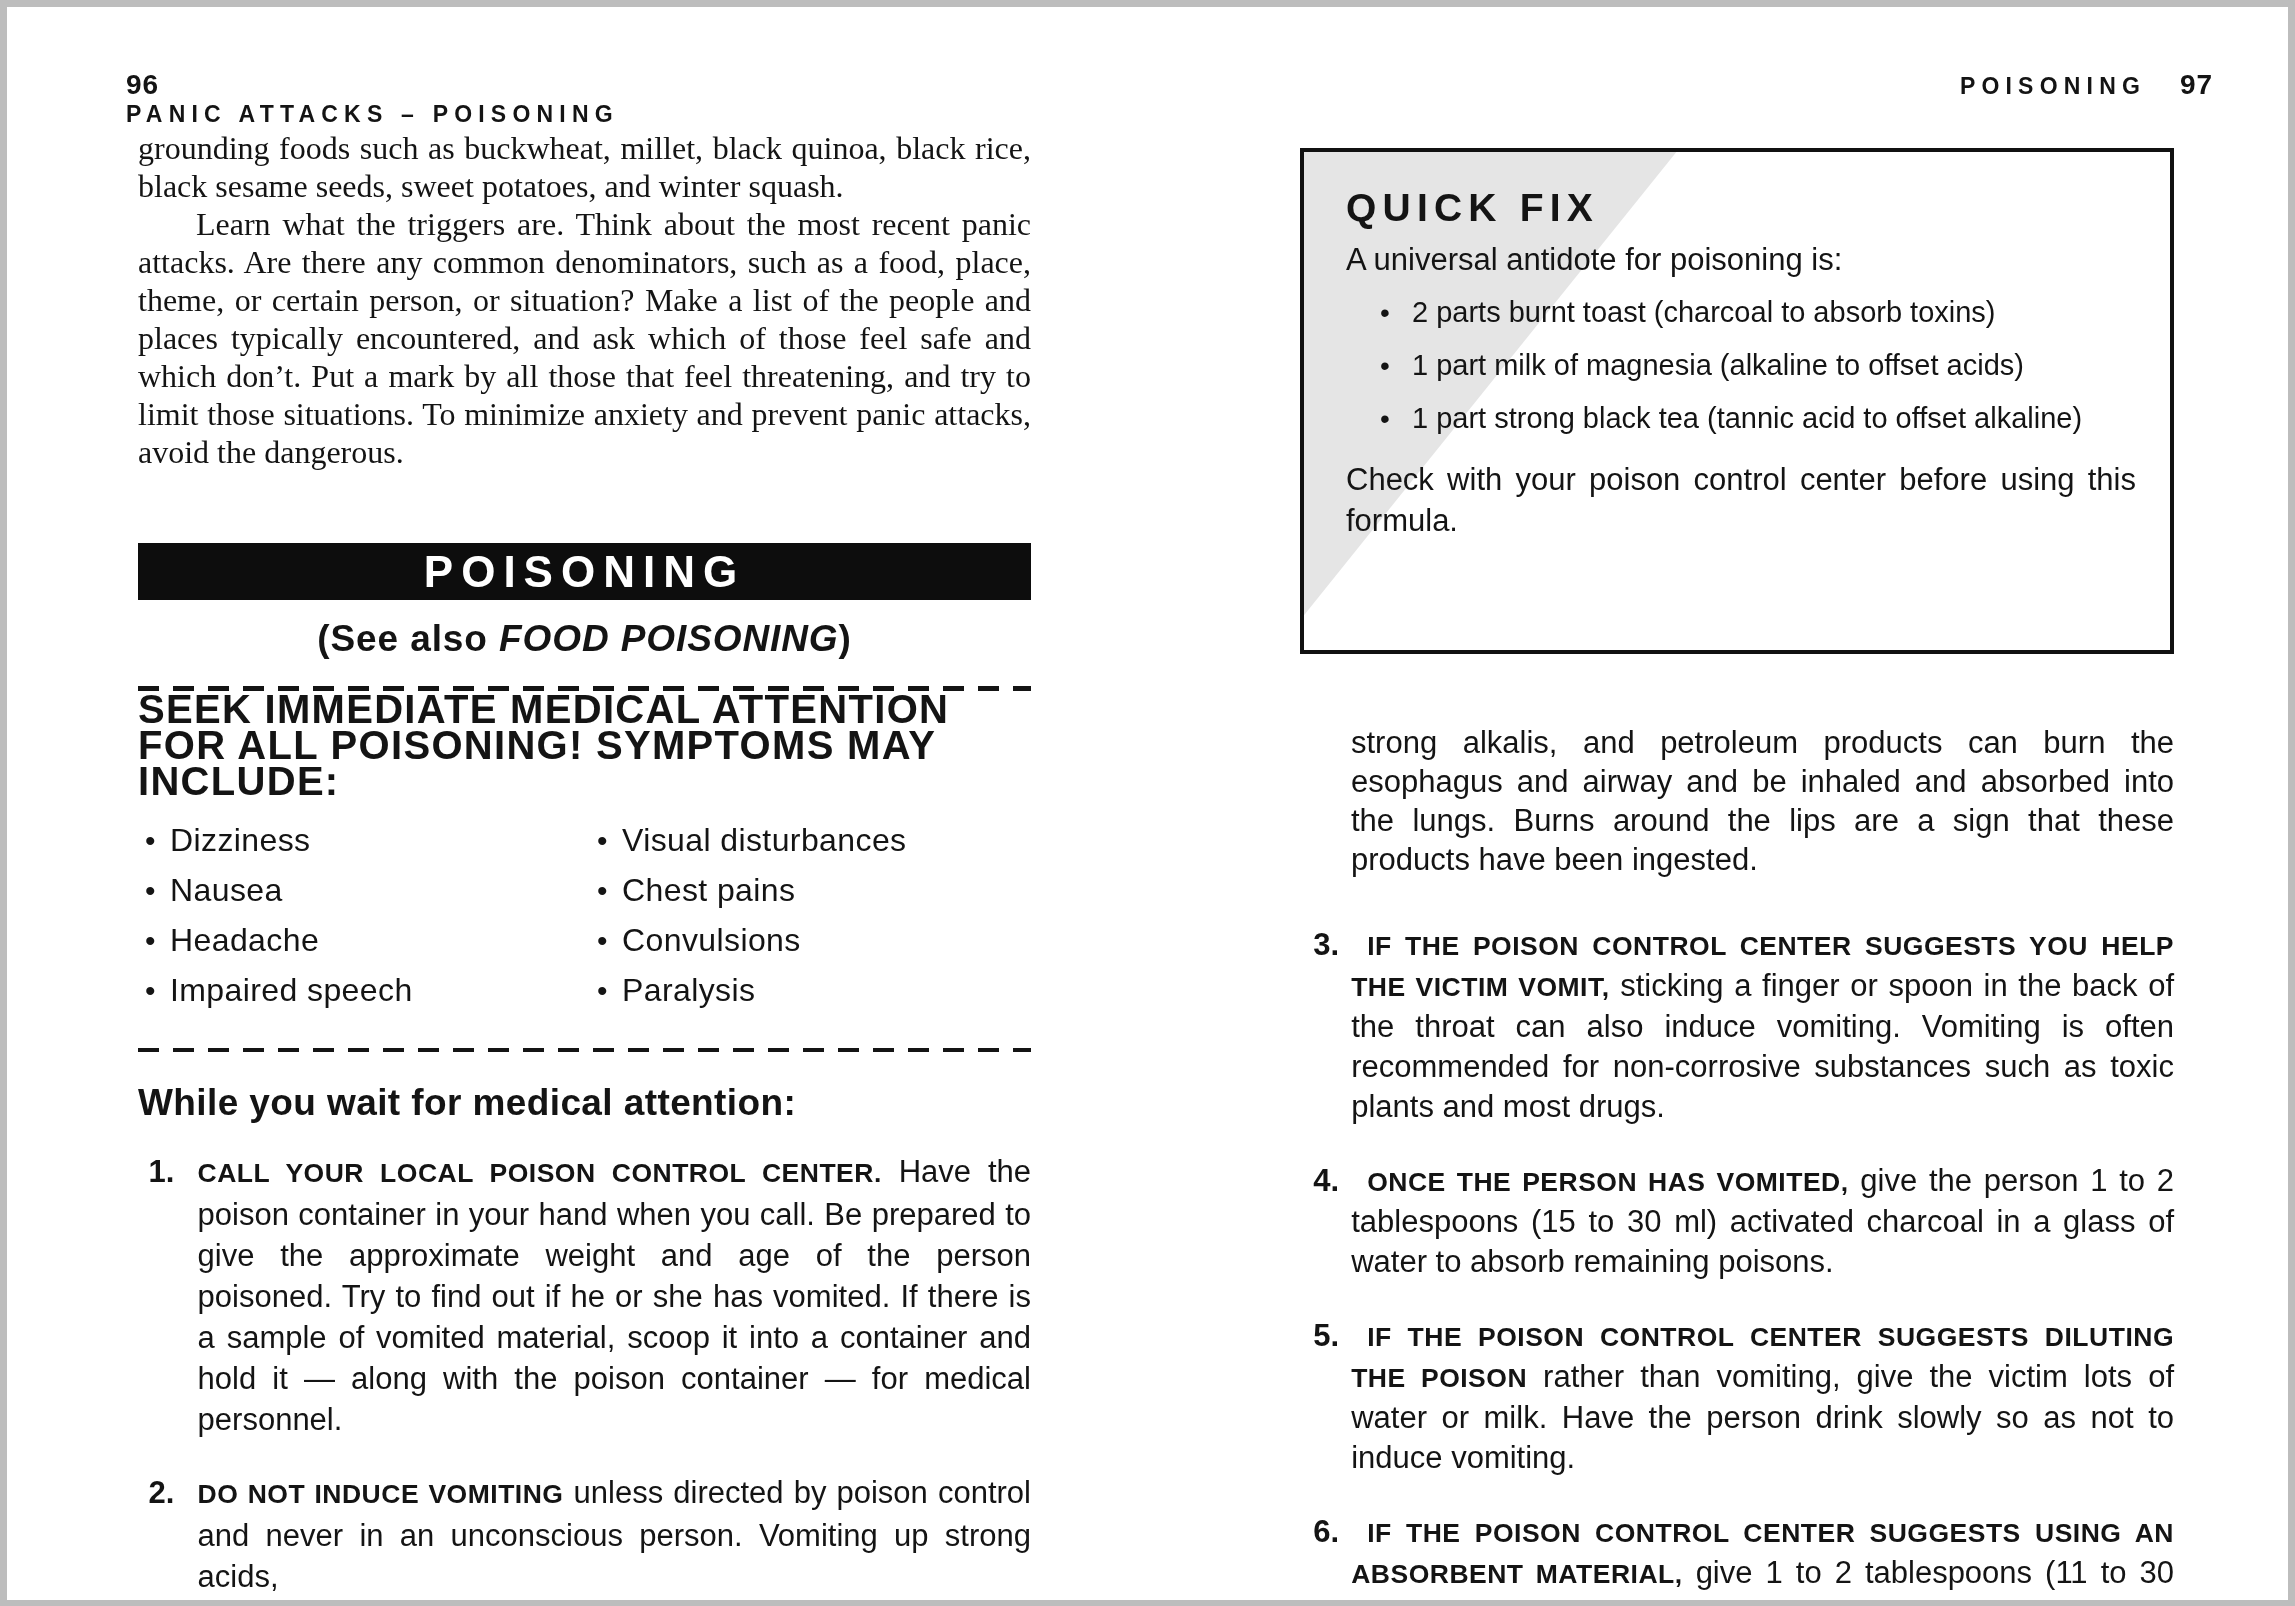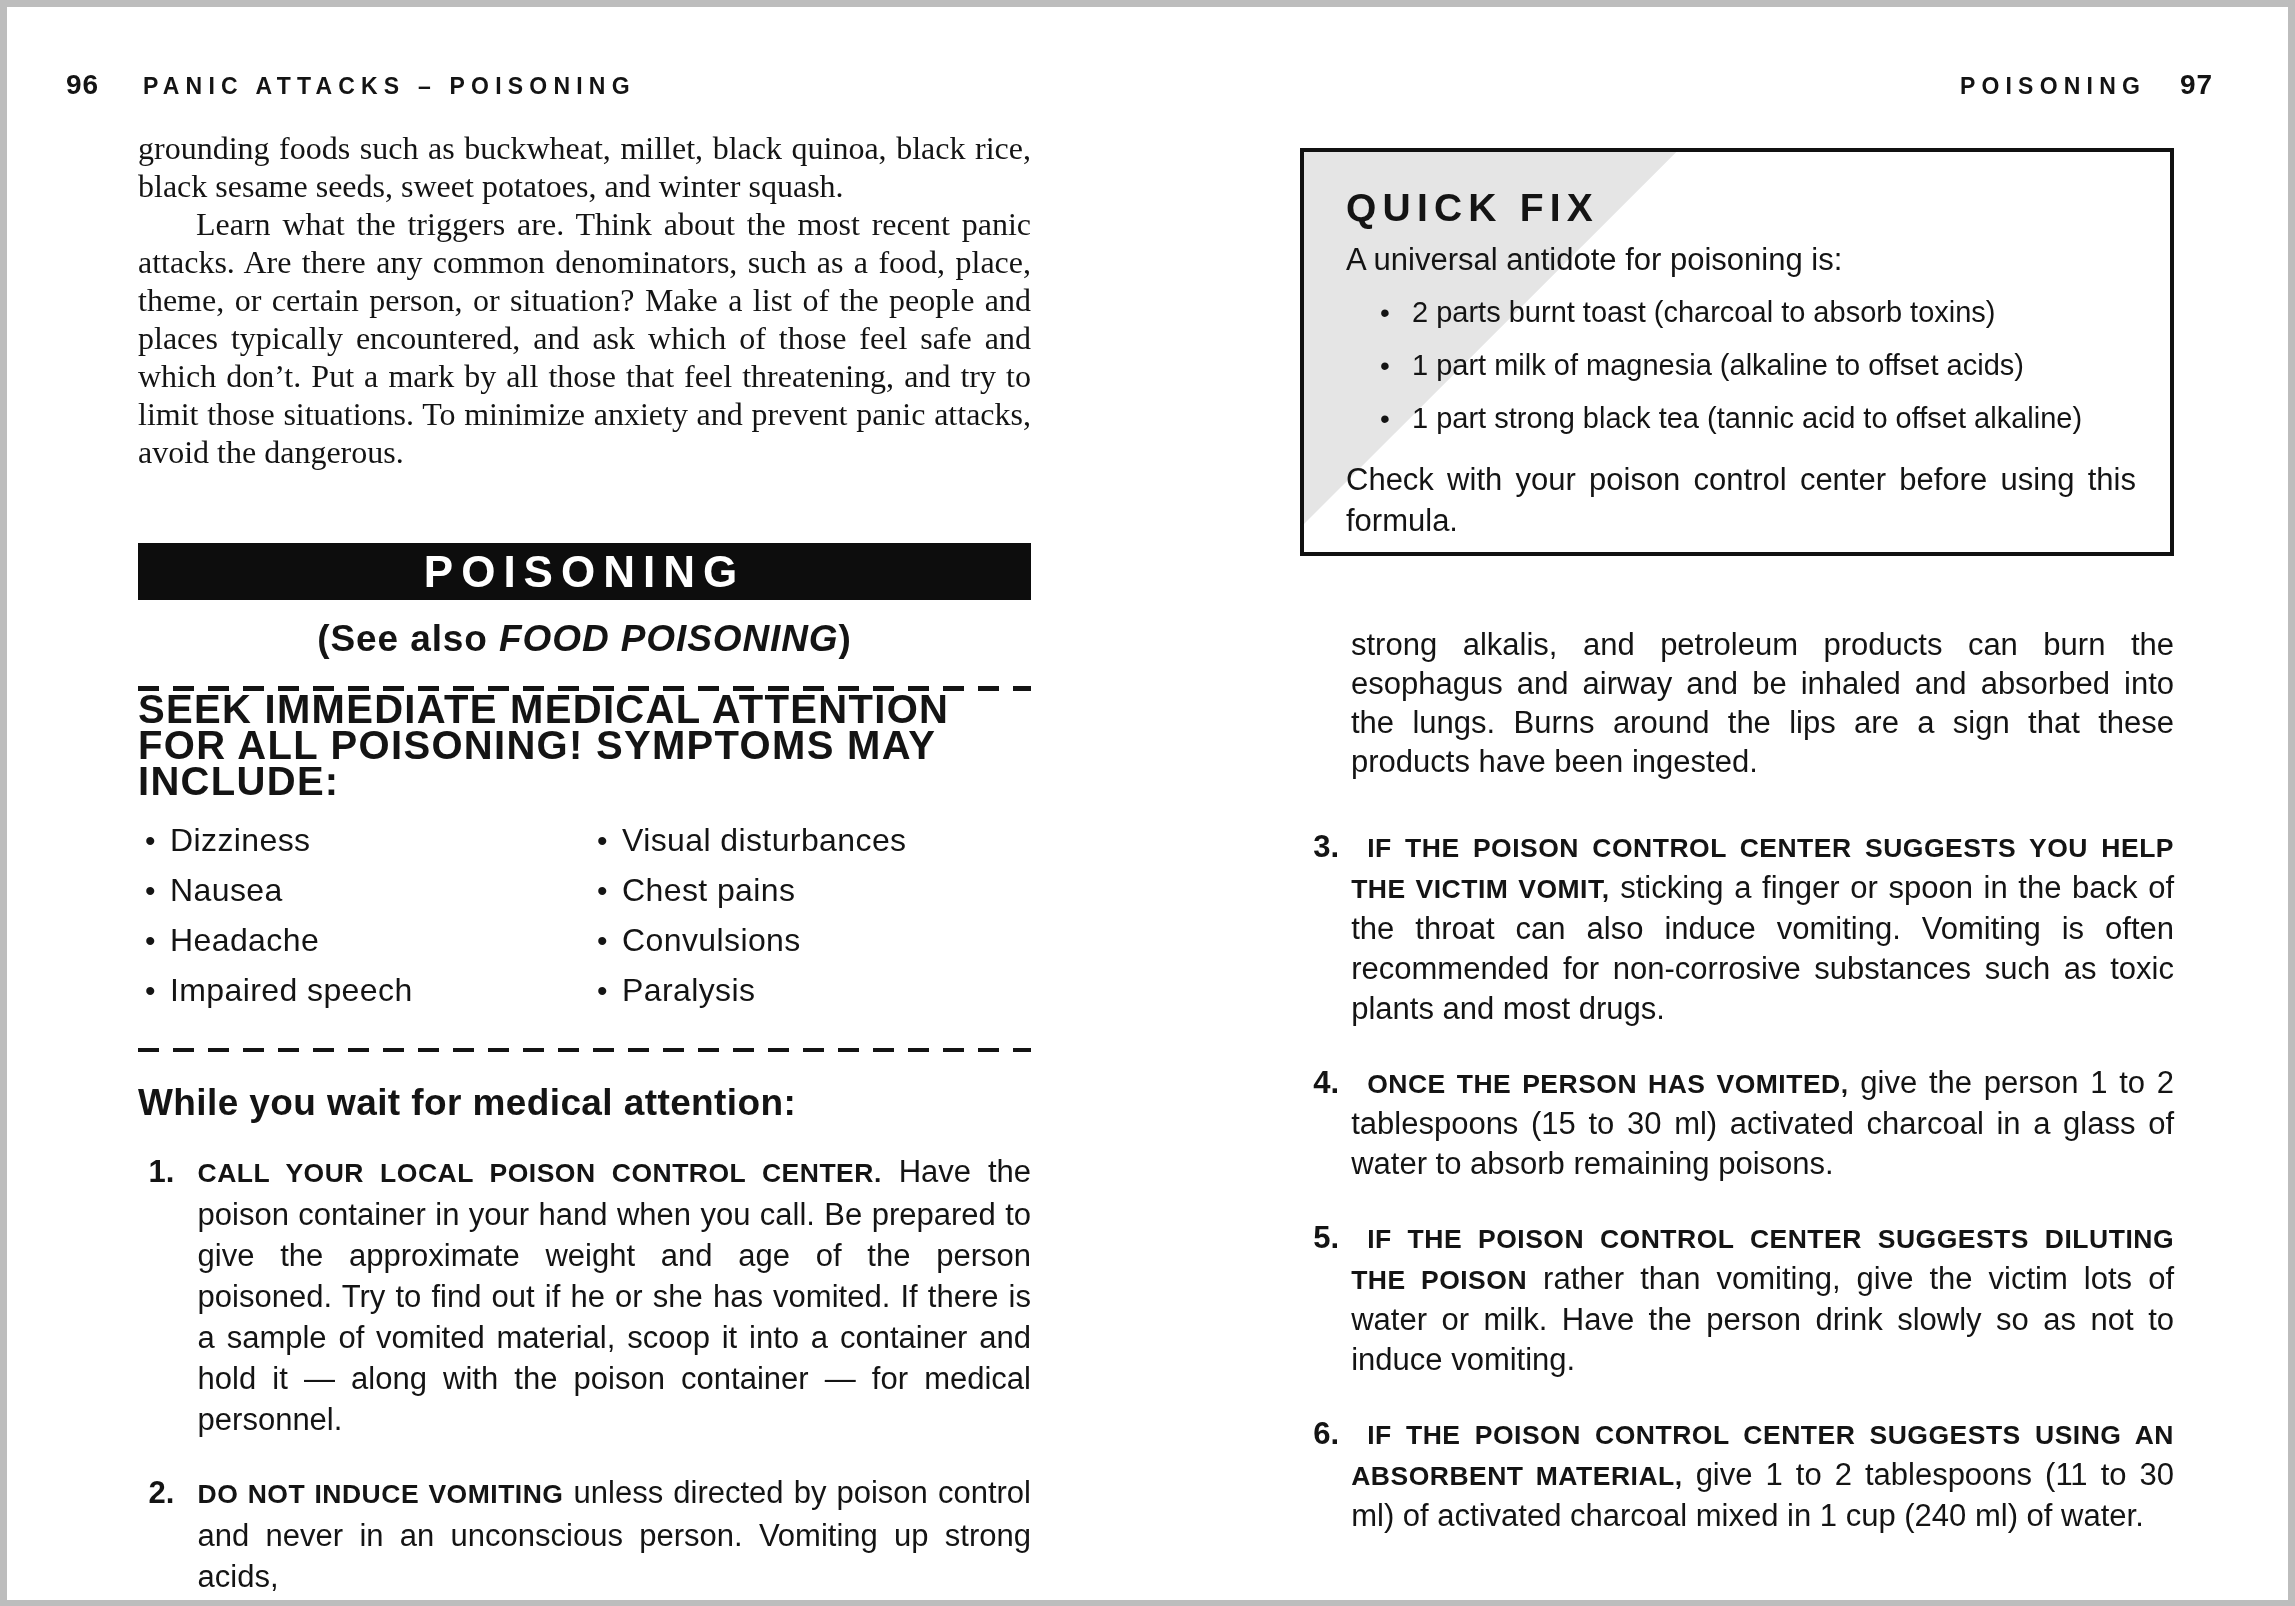--- a/index.html
+++ b/index.html
@@ -8,21 +8,21 @@
     width:2295px;height:1607px;
     background:#ffffff;
     border:7px solid #bdbdbd;
     box-sizing:border-box;
     font-family:"Liberation Sans",sans-serif;
     color:#141414;
     overflow:hidden;
   }
   
   .runhead{position:absolute;top:62px;display:flex;align-items:baseline;}
-  .runhead-left{left:59px;}
+  .runhead-left{left:75px;flex-direction:column;}
   .runhead-right{right:75px;}
   .pagenum{font-weight:bold;font-size:28px;letter-spacing:0.9px;}
   .runtitle{font-weight:bold;font-size:23px;letter-spacing:6.2px;}
   .runhead-left .runtitle{margin-left:44px;}
   .runhead-right .runtitle{margin-right:34px;}
 
   
   .col-left{position:absolute;left:131px;top:122px;width:893px;}
   .serifbody{
     font-family:"Liberation Serif", serif;
@@ -65,21 +65,21 @@
   .steps{list-style:none;margin:26.5px 0 0 0;padding:0;}
   .steps li{display:flex;margin-bottom:32px;}
   .steps .num{flex:0 0 49px;margin-left:10.6px;font-weight:bold;font-size:31px;line-height:41px;}
   .steps .stepbody{flex:1;text-align:justify;font-size:31px;line-height:41px;}
   .steps .lead{font-weight:bold;font-size:26.5px;letter-spacing:0.5px;}
 
   
   .col-right{position:absolute;left:1293px;top:141px;width:874px;}
   .quickfix{
     position:relative;box-sizing:border-box;
-    width:874px;height:408px;
+    width:874px;height:506px;
     border:4.4px solid #111111;
     padding:34px 34px 0 42px;
     overflow:hidden;
   }
   .qf-shade{
     position:absolute;left:0;top:0;width:100%;height:100%;
     background:#e5e5e5;
     clip-path:polygon(0 0,43% 0,0 93%);
   }
   .qf-inner{position:relative;}

